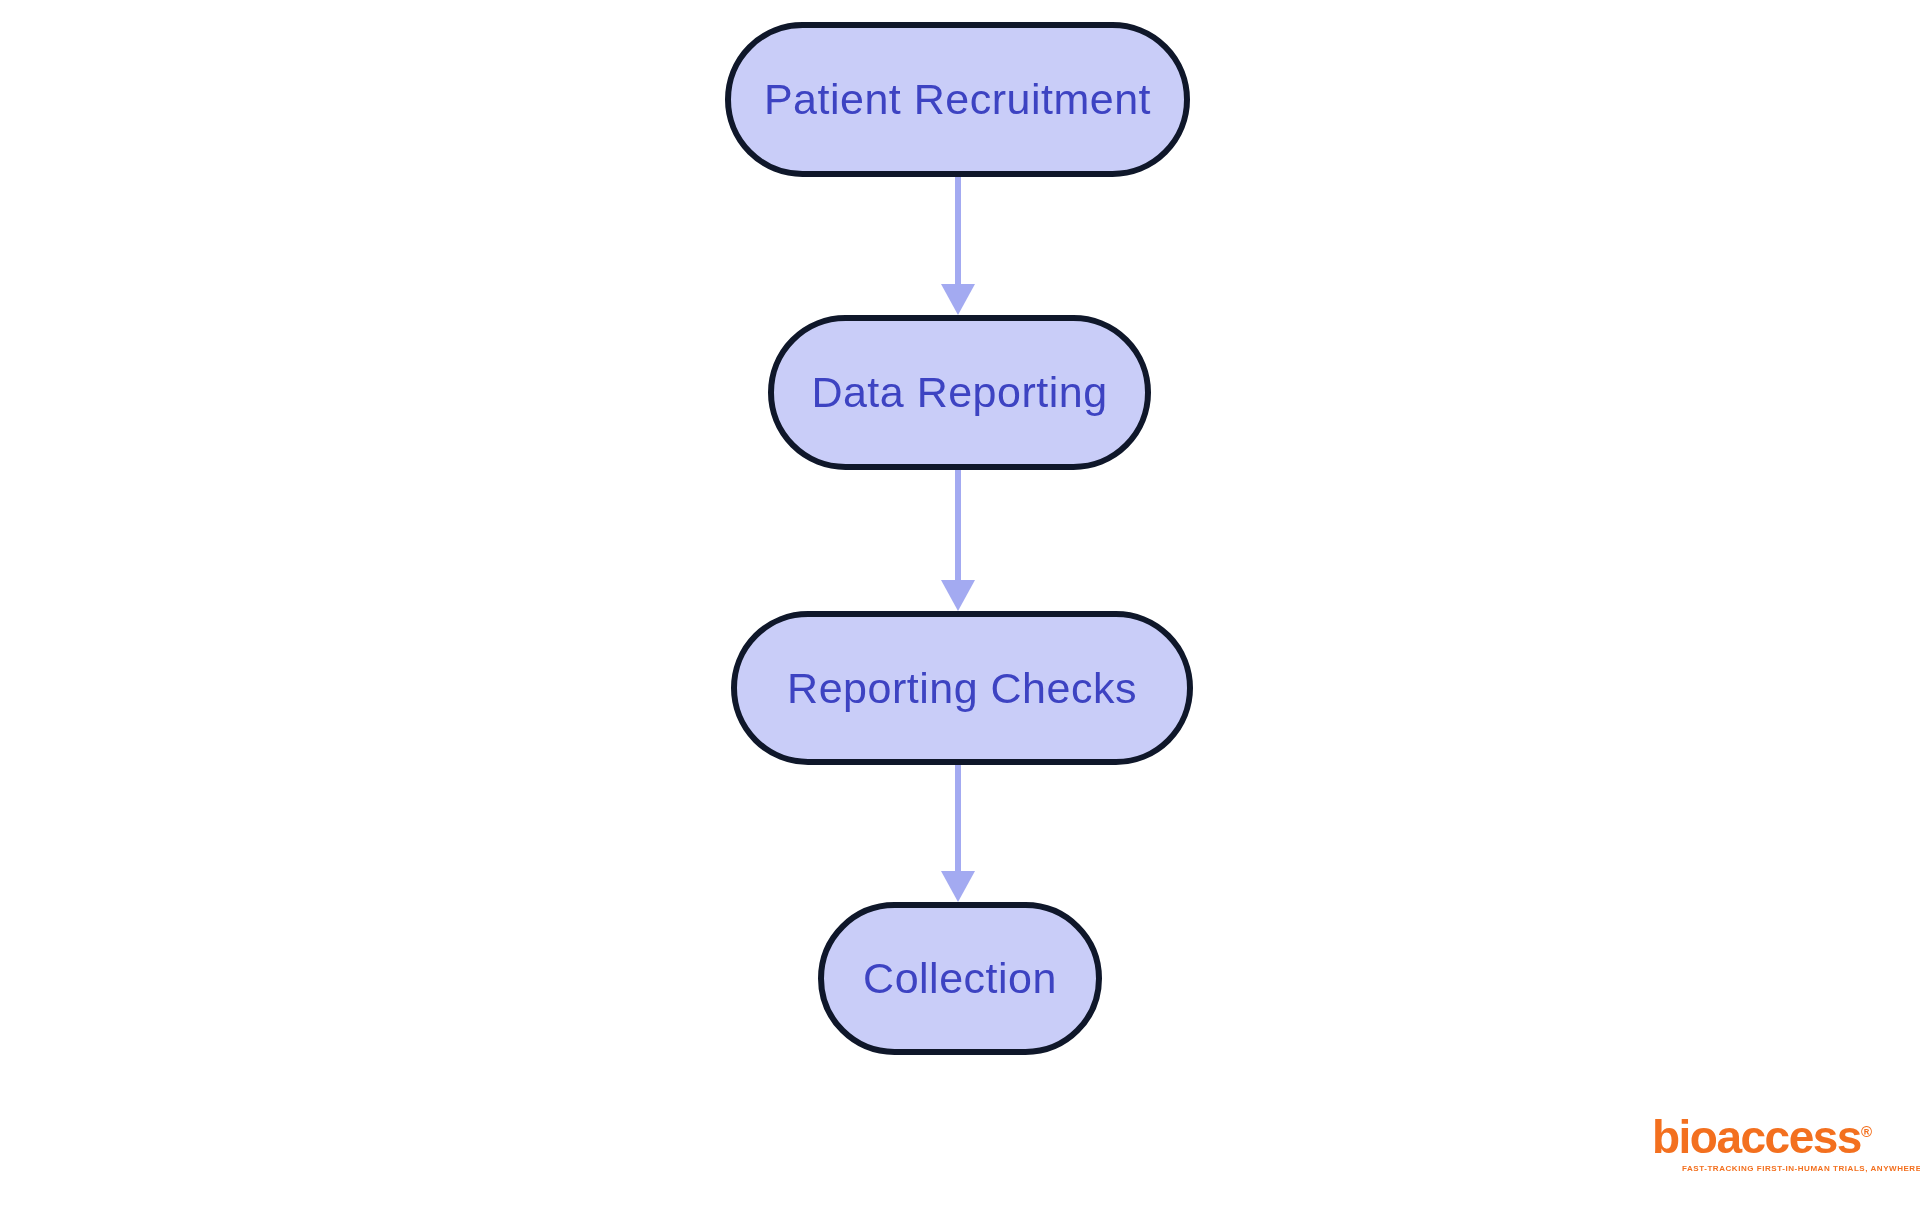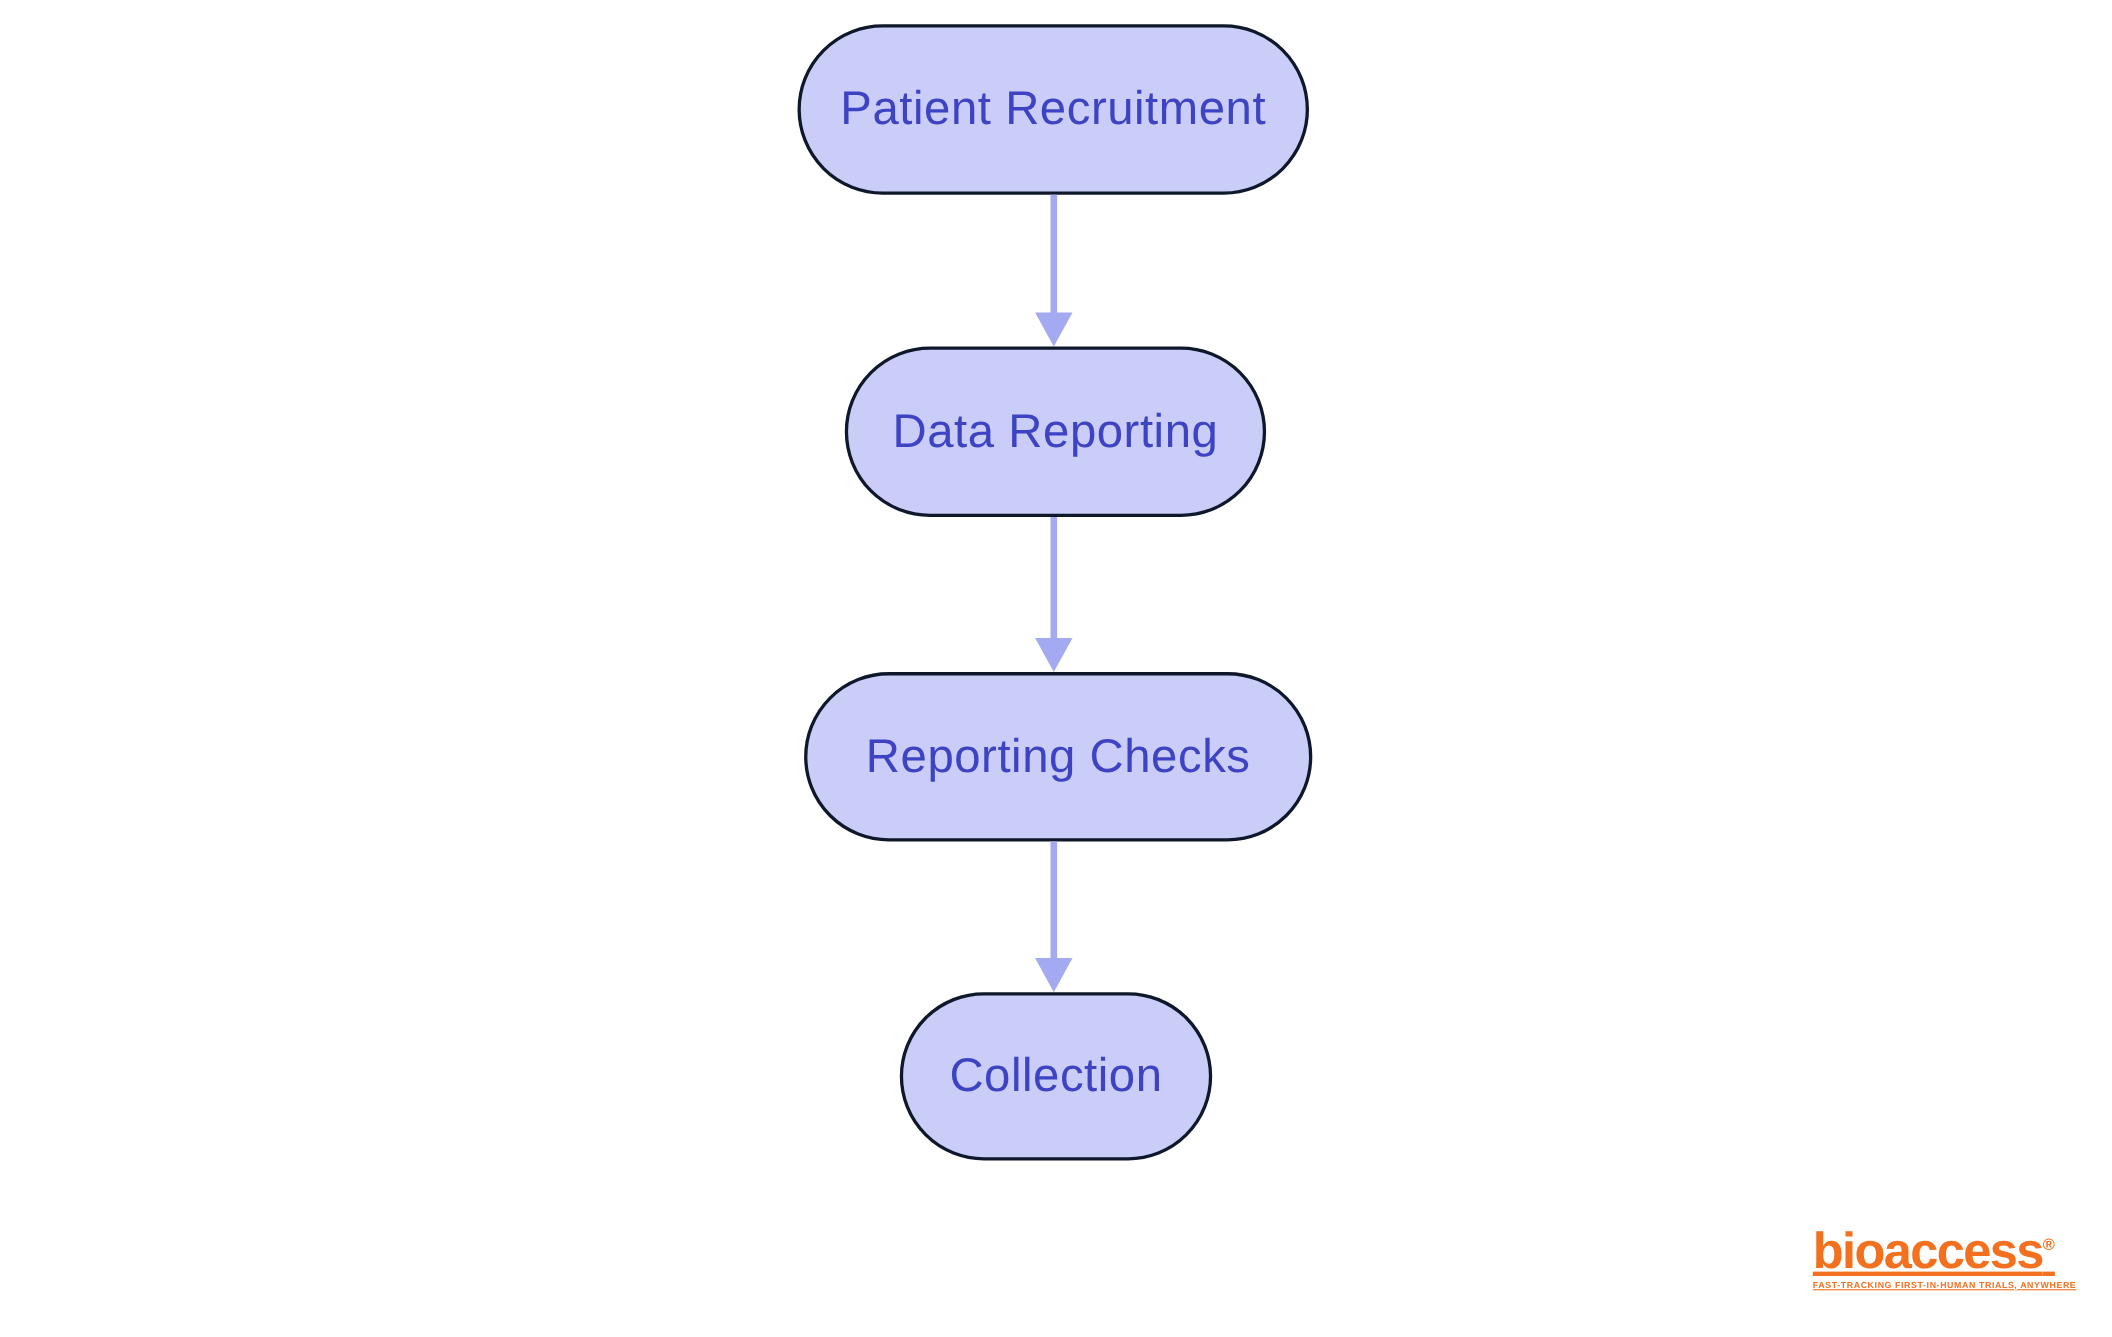--- a/index.html
+++ b/index.html
@@ -12,21 +12,21 @@
     position: relative;
     width: 1920px;
     height: 1215px;
     background: #ffffff;
     overflow: hidden;
   }
   .flow-node {
     position: absolute;
     box-sizing: border-box;
     background: #c9cdf8;
-    border: 3px solid #0f172a;
+    border: 6px solid #0f172a;
     border-radius: 78px;
     display: flex;
     align-items: center;
     justify-content: center;
   }
   .flow-node .node-label {
     color: #3d43c2;
     font-size: 43px;
     font-weight: 400;
     letter-spacing: 0.5px;
@@ -57,23 +57,22 @@
   #arrow-2-line { top: 470px; height: 112px; }
   #arrow-2-head { top: 580px; }
   #arrow-3-line { top: 765px; height: 108px; }
   #arrow-3-head { top: 871px; }
 
   .brand-logo {
     position: absolute;
     left: 1648px;
     top: 1112px;
     width: 224px;
-    text-align: left;
+    text-align: right;
     color: #f3701f;
-    text-decoration: underline;
   }
   .brand-wordmark {
     font-size: 46px;
     font-weight: 700;
     letter-spacing: -1.5px;
     line-height: 1.1;
     white-space: nowrap;
   }
   .brand-reg {
     font-size: 15px;
@@ -81,20 +80,21 @@
     vertical-align: super;
     letter-spacing: 0;
   }
   .brand-tagline {
     margin-top: 1px;
     font-size: 8px;
     font-weight: 700;
     letter-spacing: 0.55px;
     color: #f3701f;
     white-space: nowrap;
+    margin-left: 34px;
   }
 </style>
 </head>
 <body>
 
 <div class="canvas">
 
   <div class="flow-node" id="node-1">
     <span class="node-label">Patient Recruitment</span>
   </div>

